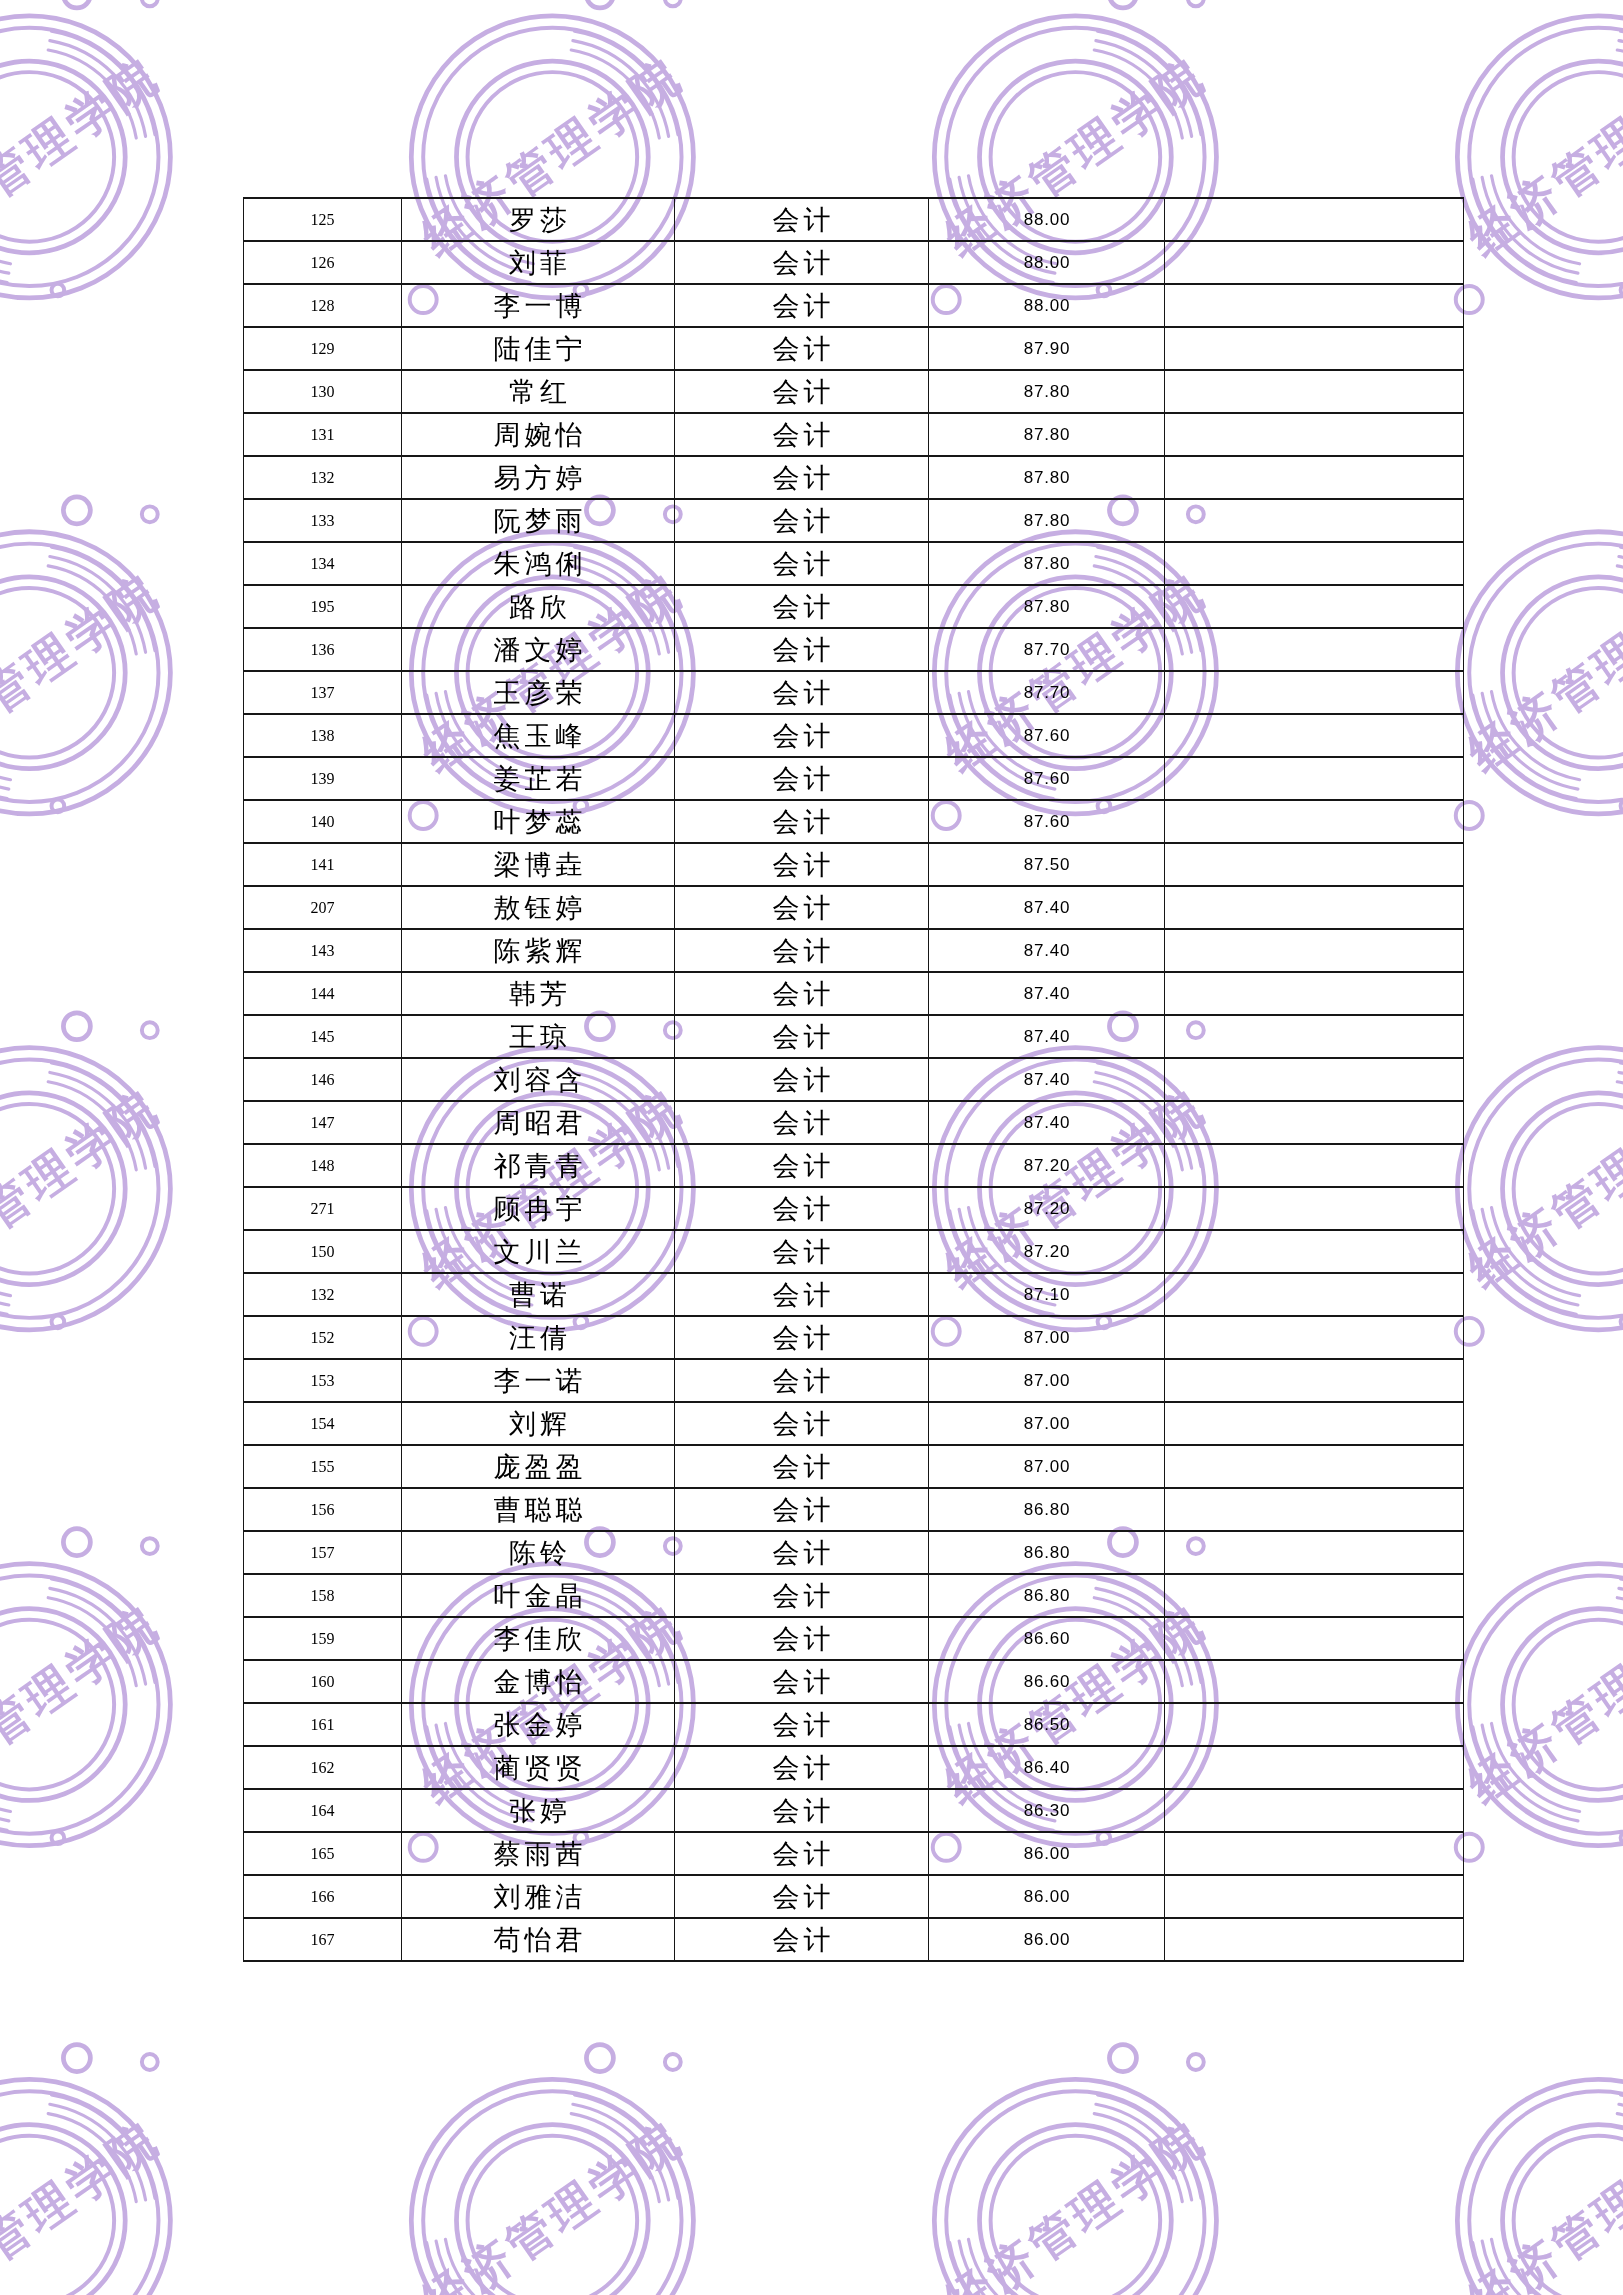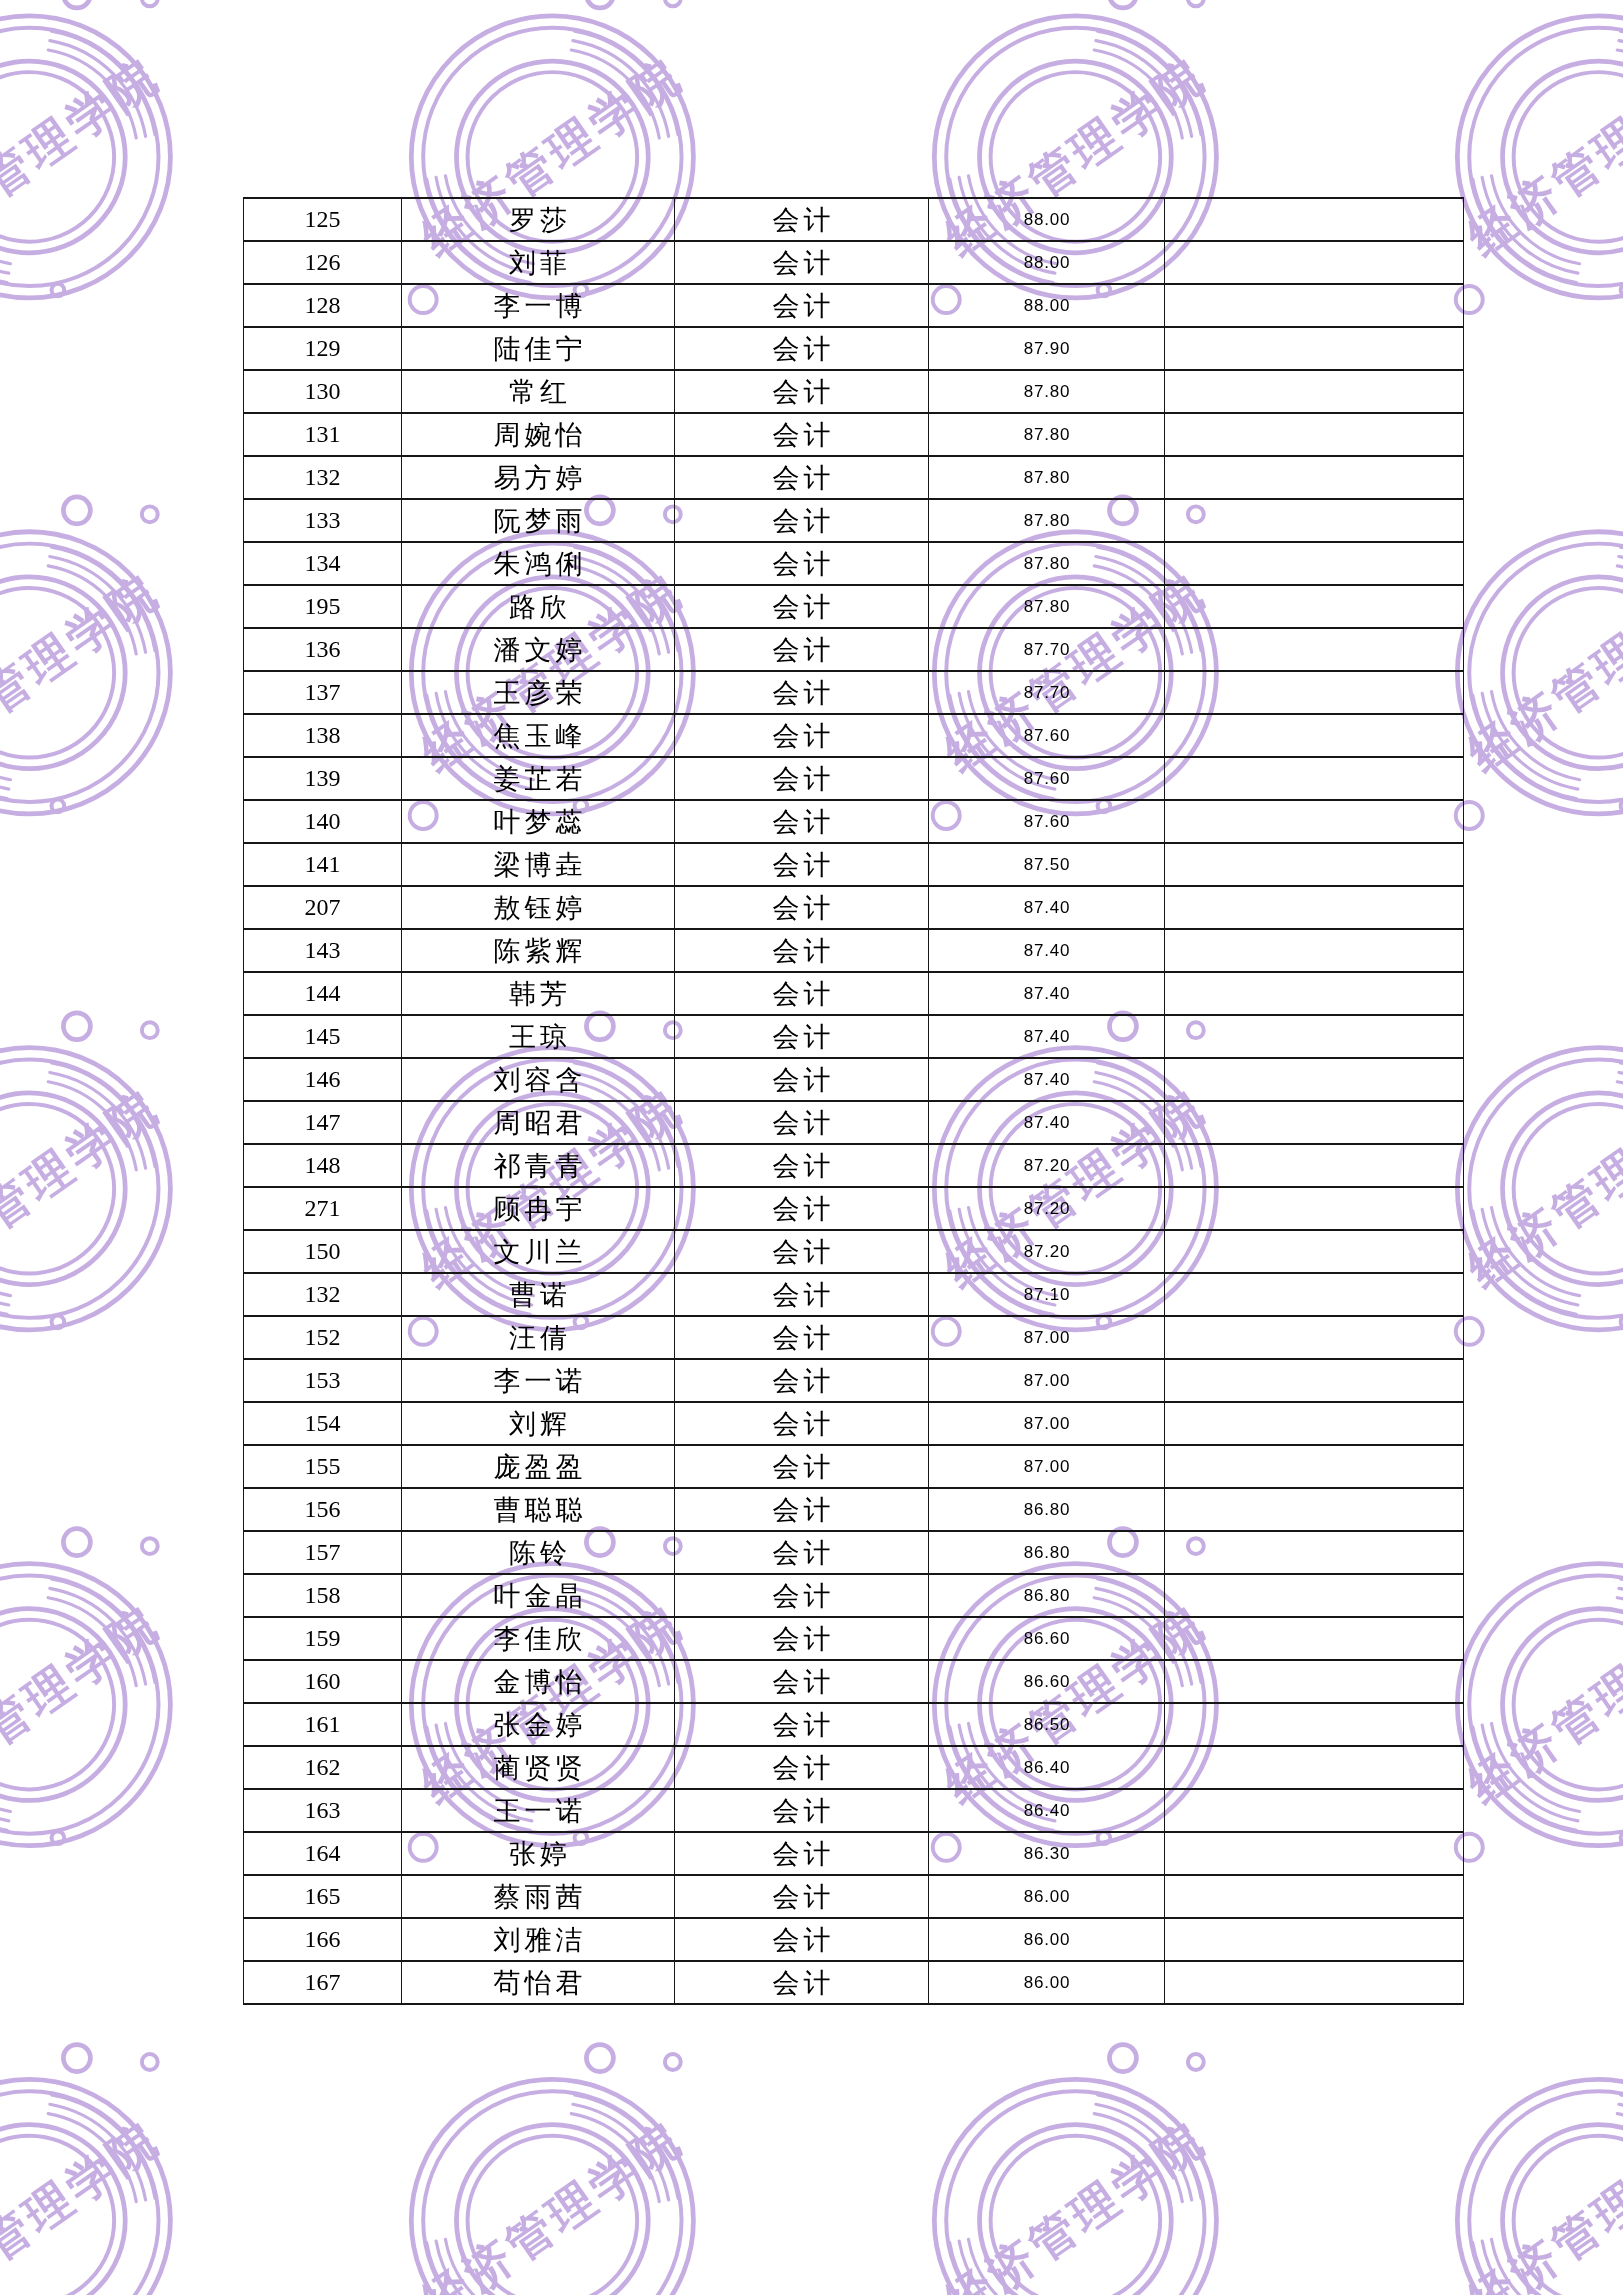--- a/index.html
+++ b/index.html
@@ -14,21 +14,21 @@
     position:absolute;left:243px;top:197px;width:1219px;z-index:2;
     border-collapse:collapse;table-layout:fixed;background:transparent;
   }
   table.score-table td{
     border-left:1.6px solid #161616;border-right:1.6px solid #161616;
     border-top:2.4px solid #161616;border-bottom:2.4px solid #161616;
     height:41px;padding:0;margin:0;
     text-align:center;vertical-align:middle;color:#000;
     overflow:hidden;white-space:nowrap;
   }
-  td.col-rank{font-family:"Liberation Serif","DejaVu Serif",serif;font-size:24px;}
+  td.col-rank{font-family:"Liberation Serif","DejaVu Serif",serif;font-size:16px;}
   td.col-name,td.col-major{
     font-family:"Liberation Serif","DejaVu Serif",serif;
     font-size:27px;letter-spacing:4px;text-indent:4px;
   }
   td.col-score{
     font-family:"Liberation Sans","DejaVu Sans",sans-serif;
     font-size:17px;font-weight:500;letter-spacing:0.8px;text-indent:0.8px;
   }
   td.col-blank{background:transparent;}
 </style>
@@ -340,27 +340,20 @@
           <td class="col-blank"></td>
         </tr>
         <tr>
           <td class="col-rank">162</td>
           <td class="col-name">蔺贤贤</td>
           <td class="col-major">会计</td>
           <td class="col-score">86.40</td>
           <td class="col-blank"></td>
         </tr>
         <tr>
-          <td class="col-rank">163</td>
-          <td class="col-name">王一诺</td>
-          <td class="col-major">会计</td>
-          <td class="col-score">86.40</td>
-          <td class="col-blank"></td>
-        </tr>
-        <tr>
           <td class="col-rank">164</td>
           <td class="col-name">张婷</td>
           <td class="col-major">会计</td>
           <td class="col-score">86.30</td>
           <td class="col-blank"></td>
         </tr>
         <tr>
           <td class="col-rank">165</td>
           <td class="col-name">蔡雨茜</td>
           <td class="col-major">会计</td>

